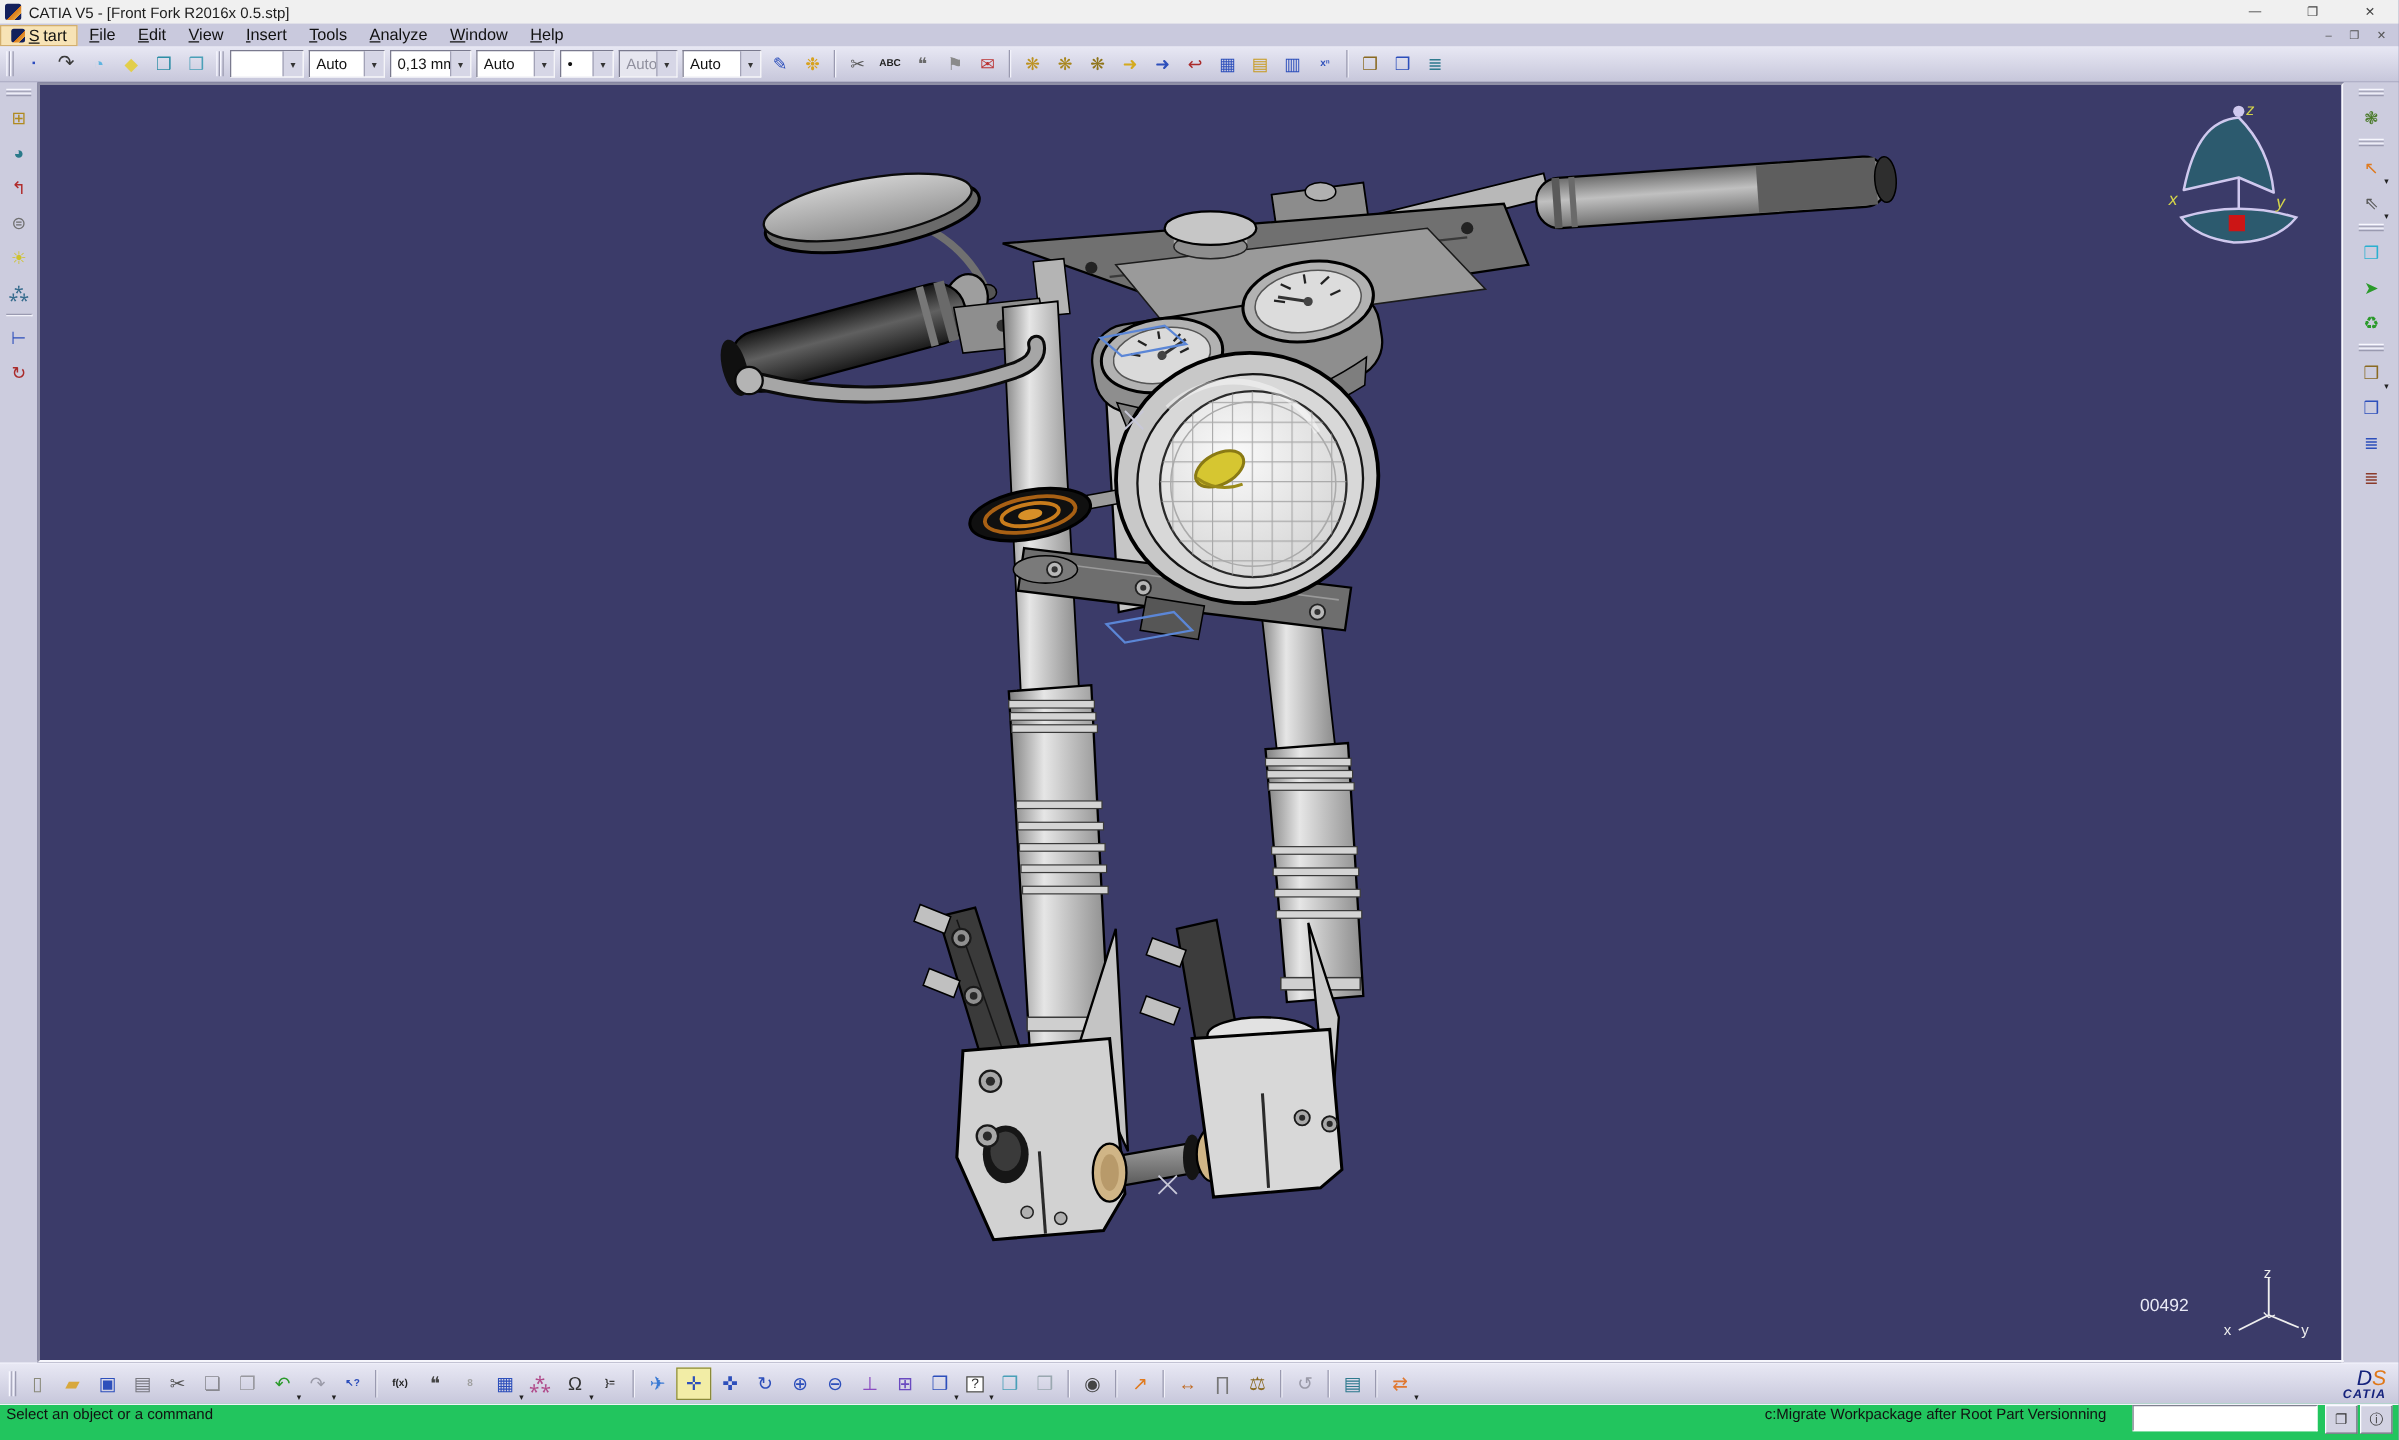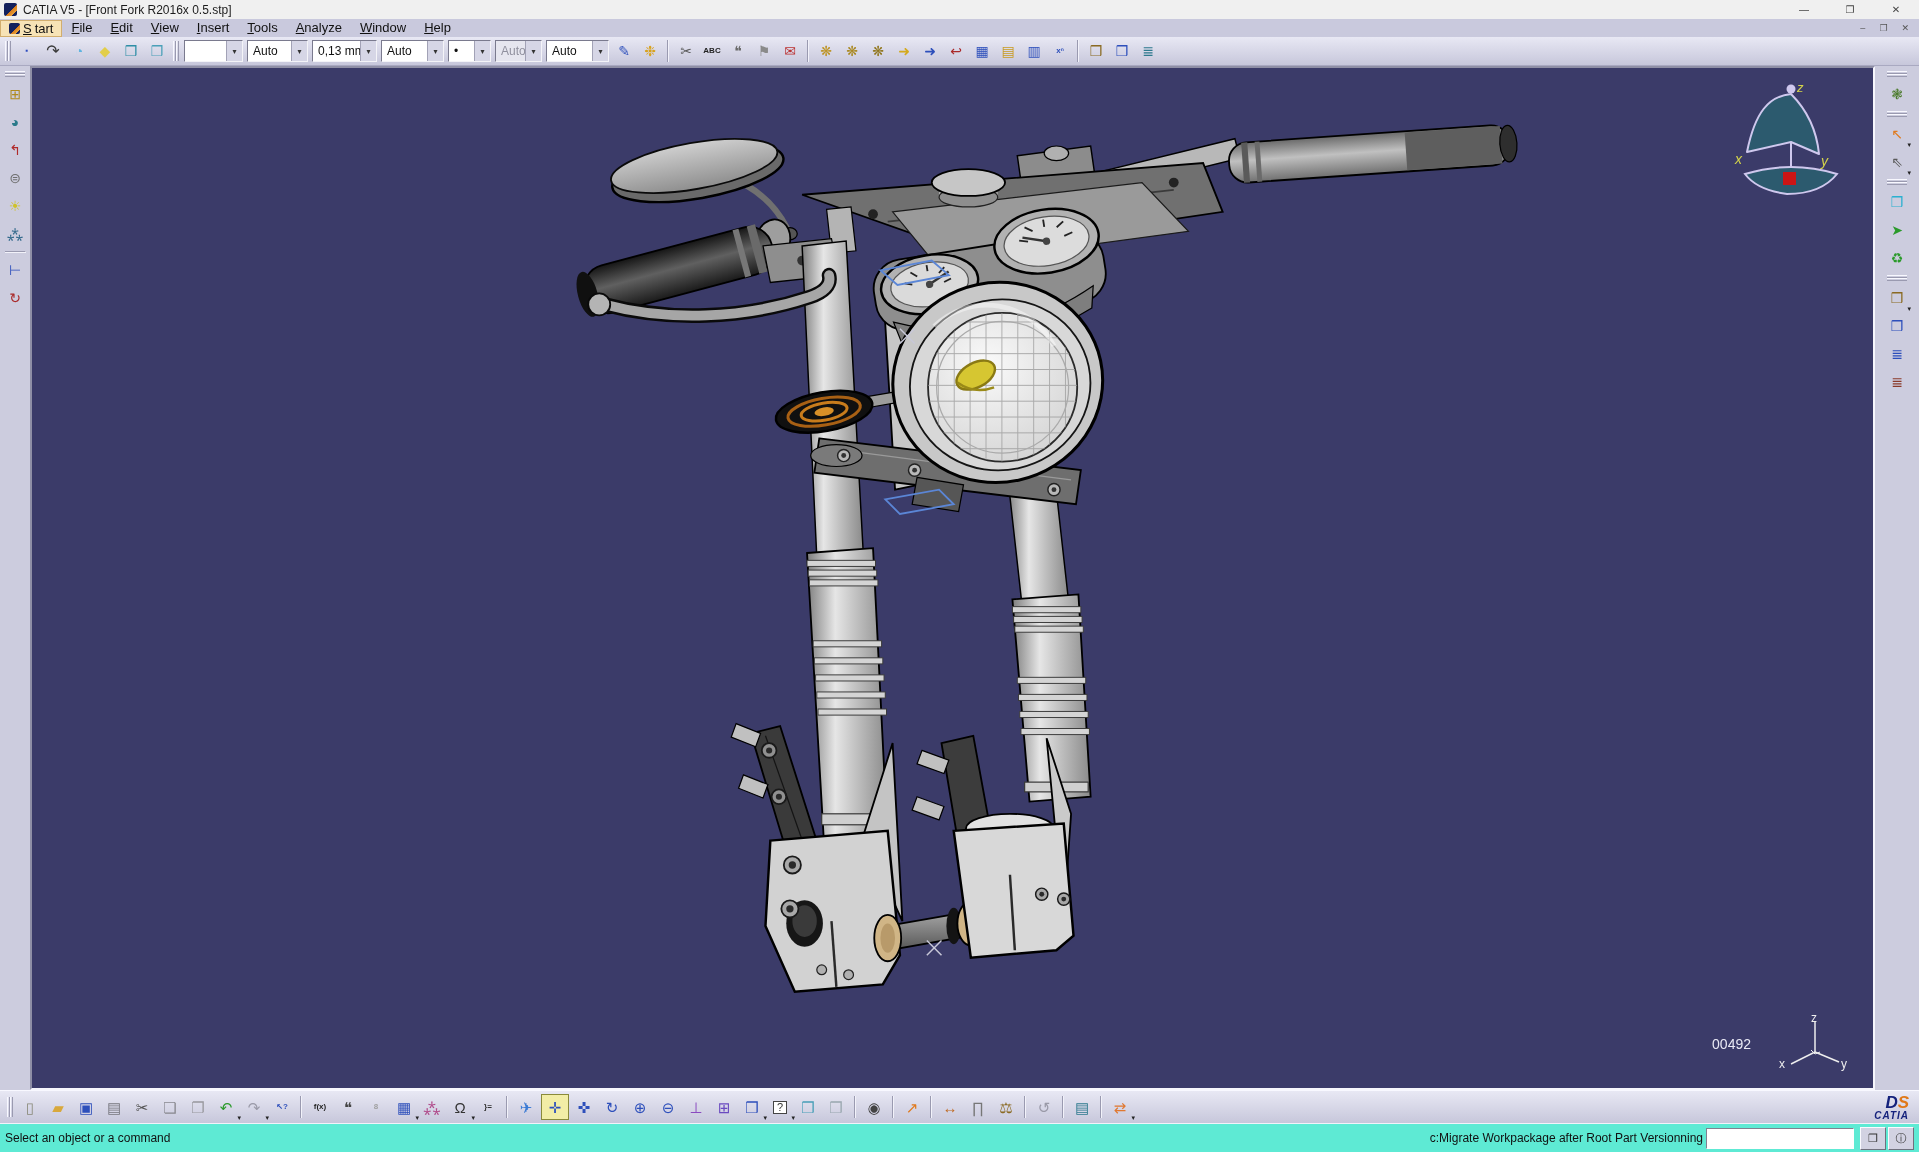--- a/index.html
+++ b/index.html
@@ -65,28 +65,28 @@
   .strip.right{width:44px}
   .viewport{flex:1;position:relative;background:#3b3b69;overflow:hidden;
             border:2px solid;border-color:#8f8fa6 #f6f6fc #f6f6fc #8f8fa6}
   .viewport > svg.model{position:absolute;inset:0;width:100%;height:100%}
   .compass{position:absolute;top:10px;right:16px}
   .triad{position:absolute;right:24px;bottom:14px}
   .scale-readout{position:absolute;right:122px;bottom:36px;color:#e9e9f5;font-size:14px}
 
   
   .logo{margin-left:auto;padding-right:10px;text-align:right;line-height:1;flex:0 0 auto}
-  .logo .ds{font-size:17px;font-weight:bold;font-style:italic}
+  .logo .ds{font-size:17px;font-weight:normal;font-style:italic}
   .logo .ds .d{color:#15227c}
   .logo .ds .s{color:#e07818}
   .logo .catia{font-size:10px;font-weight:bold;font-style:italic;color:#15227c;letter-spacing:1px}
-  .statusbar{height:28px;background:#5eead4;display:flex;align-items:center;font-size:12px;
+  .statusbar{height:28px;background:#22c55e;display:flex;font-size:12px;
              color:#111;padding:0 5px;border-top:1px solid #f2f2fa;flex:0 0 auto}
   .status-spacer{flex:1}
-  .power-label{margin-right:3px;white-space:nowrap}
+  .power-label{margin-right:21px;white-space:nowrap}
   .power-input{width:142px;height:17px;background:#fff;border:1px solid;margin-right:4px;
                border-color:#808090 #fff #fff #808090;font-family:"Liberation Sans",sans-serif;font-size:12px}
   .sbtn{width:24px;height:21px;background:#d2d2e2;border:1px solid;margin-left:2px;
         border-color:#fafaff #70707e #70707e #fafaff;display:flex;align-items:center;
         justify-content:center;font-size:11px;color:#333}
 </style>
 </head>
 <body>
 
 <div class="app">

